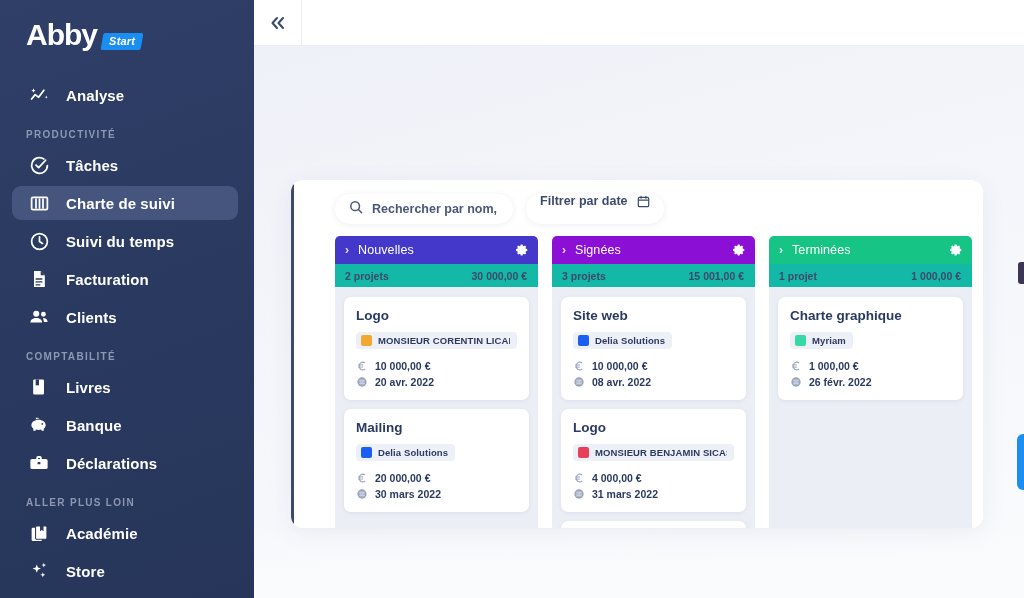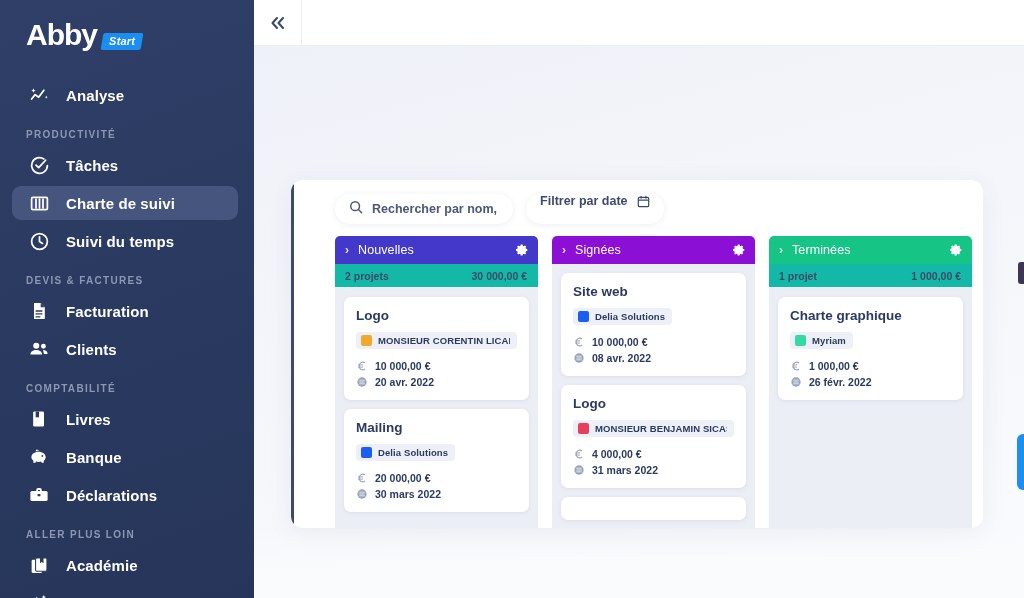--- a/index.html
+++ b/index.html
@@ -190,21 +190,20 @@
         </div>
         <div class="nav-item">
           <span class="nav-ico">
             <svg width="21" height="21" viewBox="0 0 24 24" fill="none">
               <circle cx="12" cy="12" r="9" stroke="#fff" stroke-width="2"></circle>
               <path d="M12 6.8V12l3.4 2.2" stroke="#fff" stroke-width="2" stroke-linecap="round" stroke-linejoin="round"></path>
             </svg>
           </span>
           <span class="nav-label">Suivi du temps</span>
         </div>
-        <div class="nav-section">DEVIS &amp; FACTURES</div>
         <div class="nav-item">
           <span class="nav-ico">
             <svg width="20" height="20" viewBox="0 0 24 24" fill="none">
               <path d="M6 2.5h8l5 5v14H6z" fill="#fff"></path>
               <path d="M14 2.5v5h5" fill="#2b3a61"></path>
               <path d="M8.5 12h7M8.5 15.5h7M8.5 19h4.5" stroke="#2b3a61" stroke-width="1.6" stroke-linecap="round"></path>
             </svg>
           </span>
           <span class="nav-label">Facturation</span>
         </div>
@@ -373,20 +372,24 @@
             <div class="col-head" style="background: rgb(139, 15, 212);">
               <span class="col-chev">›</span>
               <span class="col-title">Signées</span>
               <span class="col-gear">
                 <svg width="14" height="14" viewBox="0 0 24 24" fill="#fff">
                   <path d="M12 8.2a3.8 3.8 0 1 0 0 7.6 3.8 3.8 0 0 0 0-7.6zm0 5.6a1.8 1.8 0 1 1 0-3.6 1.8 1.8 0 0 1 0 3.6z"></path>
                   <path d="M21 13.6v-3.2l-2.3-.4a7 7 0 0 0-.7-1.7l1.3-1.9-2.3-2.3-1.9 1.3a7 7 0 0 0-1.7-.7L13 2.5H9.8l-.4 2.2a7 7 0 0 0-1.7.7L5.8 4.1 3.5 6.4l1.3 1.9a7 7 0 0 0-.7 1.7l-2.3.4v3.2l2.3.4c.2.6.4 1.2.7 1.7l-1.3 1.9 2.3 2.3 1.9-1.3c.5.3 1.1.5 1.7.7l.4 2.3H13l.4-2.3c.6-.2 1.2-.4 1.7-.7l1.9 1.3 2.3-2.3-1.3-1.9c.3-.5.5-1.1.7-1.7z"></path>
                 </svg>
               </span>
             </div>
+            <div class="col-meta">
+              <span>3 projets</span>
+              <span>15 001,00 €</span>
+            </div>
             <div class="col-body">
               <div class="card"><div class="card-title">Site web</div><div class="client-tag">
                   <span class="client-sq" style="background:#1b5ff2"></span>
                   <span class="client-name">Delia Solutions</span>
                 </div><div class="card-row">
                   <span class="ico-dim">
                     <svg width="12" height="12" viewBox="0 0 16 16" fill="none">
                       <path d="M11.6 3.6a4.6 4.6 0 0 0-6.6 1.6 5.6 5.6 0 0 0 0 5.6 4.6 4.6 0 0 0 6.6 1.6" stroke="#9aa3bd" stroke-width="1.5" stroke-linecap="round"></path>
                       <path d="M3.2 6.6h5.6M3.2 9.4h5.6" stroke="#9aa3bd" stroke-width="1.3" stroke-linecap="round"></path>
                     </svg>

